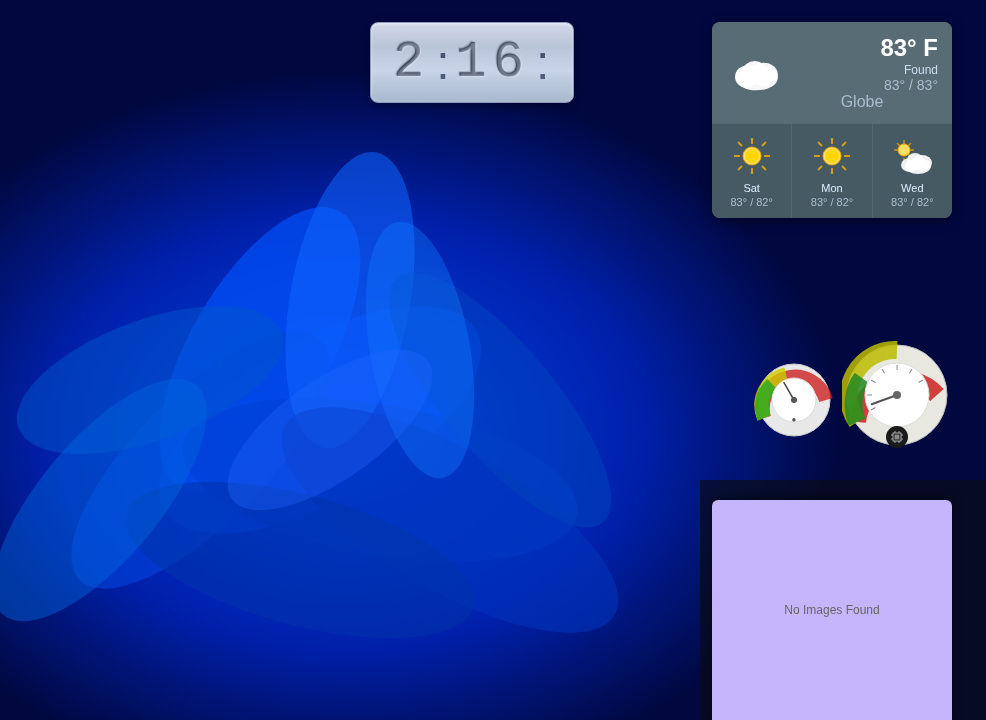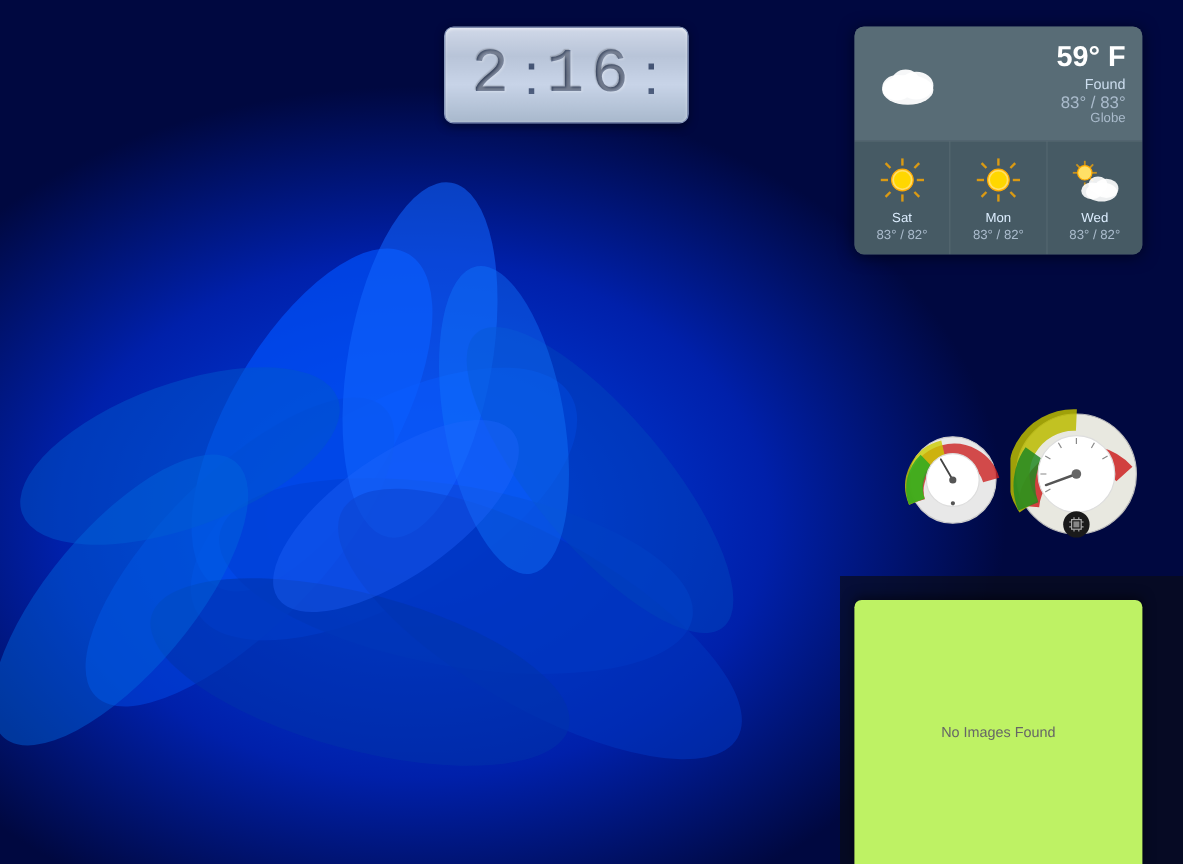--- a/index.html
+++ b/index.html
@@ -111,22 +111,23 @@
       color: #ccddee;
       margin-top: 1px;
     }
 
     .weather-range {
       font-size: 14px;
       color: #aabbcc;
     }
 
     .weather-location {
-      font-size: 11px;
+      font-size: 16px;
       color: #aabbcc;
+      text-align: center;
     }
 
     .weather-forecast {
       display: flex;
       background: rgba(70, 90, 100, 0.85);
       border-top: 1px solid rgba(255,255,255,0.1);
     }
 
     .forecast-day {
       flex: 1;
@@ -208,21 +209,21 @@
       justify-content: center;
     }
 
     
     .image-viewer {
       position: absolute;
       bottom: 0;
       right: 34px;
       width: 240px;
       height: 220px;
-      background: #bef264;
+      background: #c4b5fd;
       border-radius: 6px 6px 0 0;
       display: flex;
       align-items: center;
       justify-content: center;
       box-shadow: 0 -2px 10px rgba(0,0,0,0.5);
     }
 
     .no-images-text {
       color: #666;
       font-size: 12px;
@@ -278,21 +279,21 @@
   <div class="weather-current">
     <div class="weather-icon-main">
       <svg class="cloud-svg" viewBox="0 0 60 45" xmlns="http://www.w3.org/2000/svg">
         <ellipse cx="30" cy="28" rx="24" ry="14" fill="#ffffff" opacity="0.95"></ellipse>
         <ellipse cx="20" cy="26" rx="14" ry="12" fill="#ffffff" opacity="0.95"></ellipse>
         <ellipse cx="38" cy="24" rx="16" ry="13" fill="#ffffff" opacity="0.95"></ellipse>
         <ellipse cx="28" cy="20" rx="13" ry="11" fill="#ffffff" opacity="0.95"></ellipse>
       </svg>
     </div>
     <div class="weather-info">
-      <div class="weather-temp">59° F</div>
+      <div class="weather-temp">83° F</div>
       <div class="weather-condition">Found</div>
       <div class="weather-range">83° / 83°</div>
       <div class="weather-location">Globe</div>
     </div>
   </div>
 
   <div class="weather-forecast">
 
     <div class="forecast-day">
       <div class="forecast-icon">

